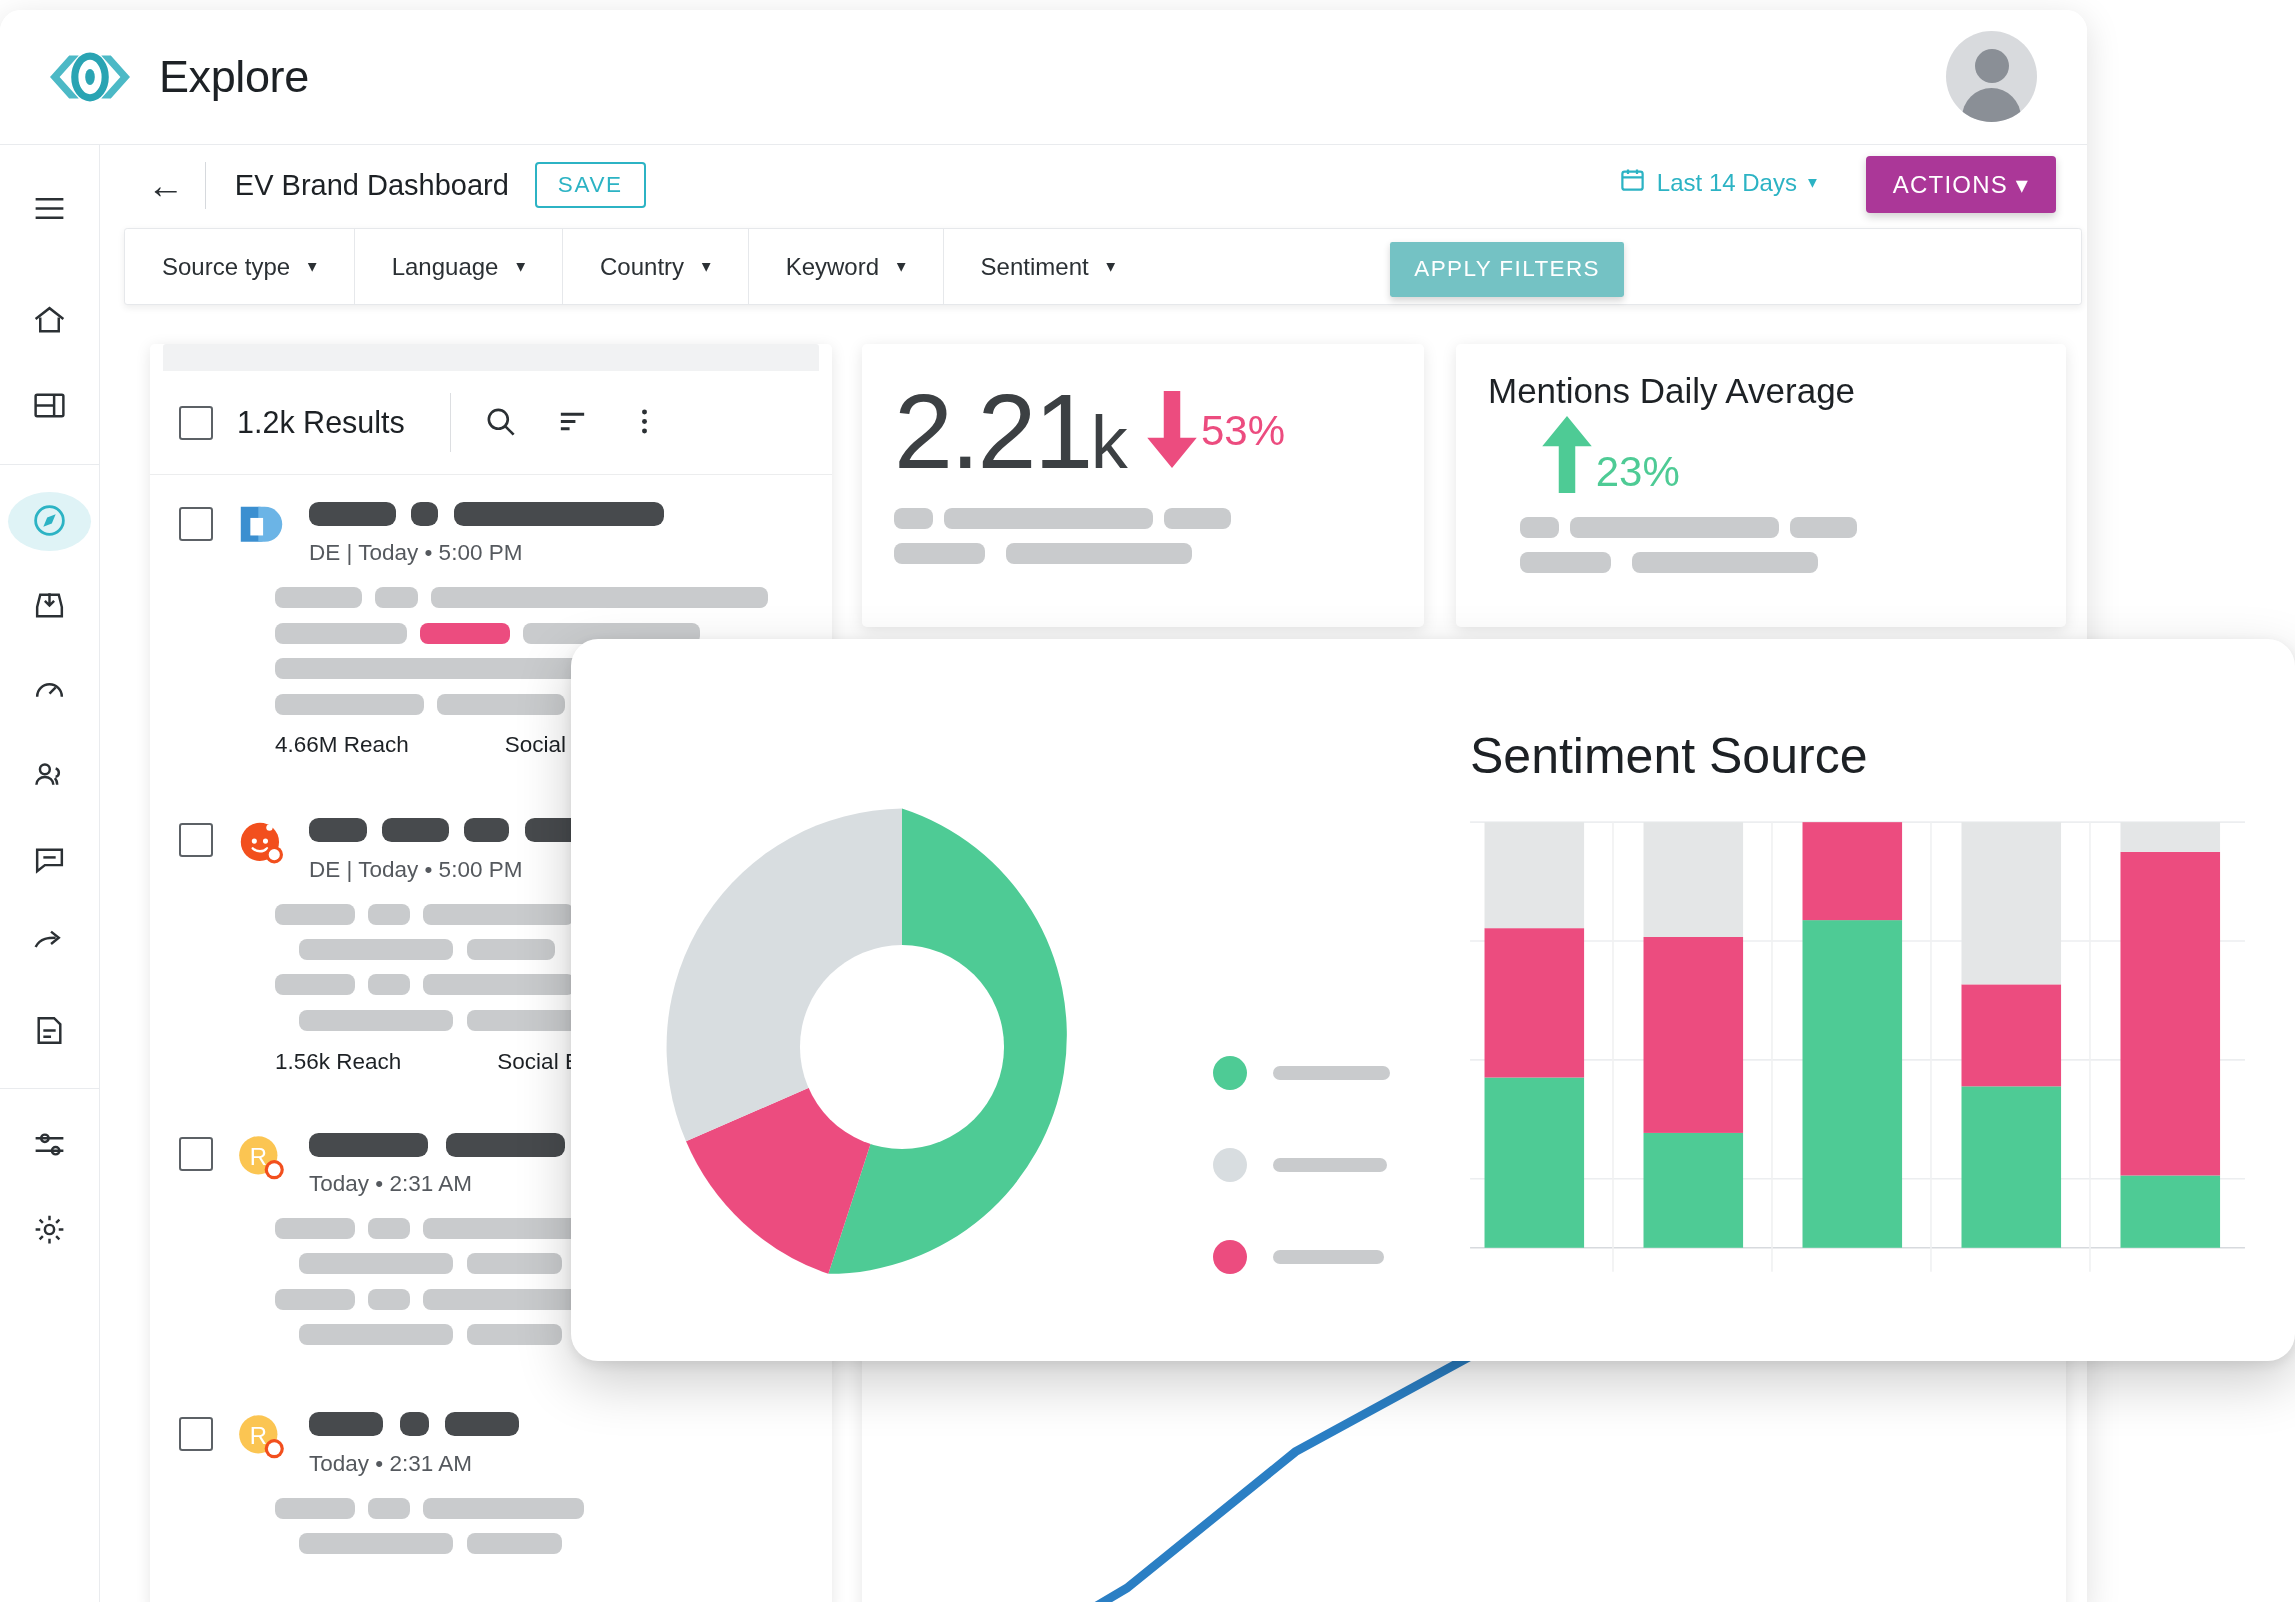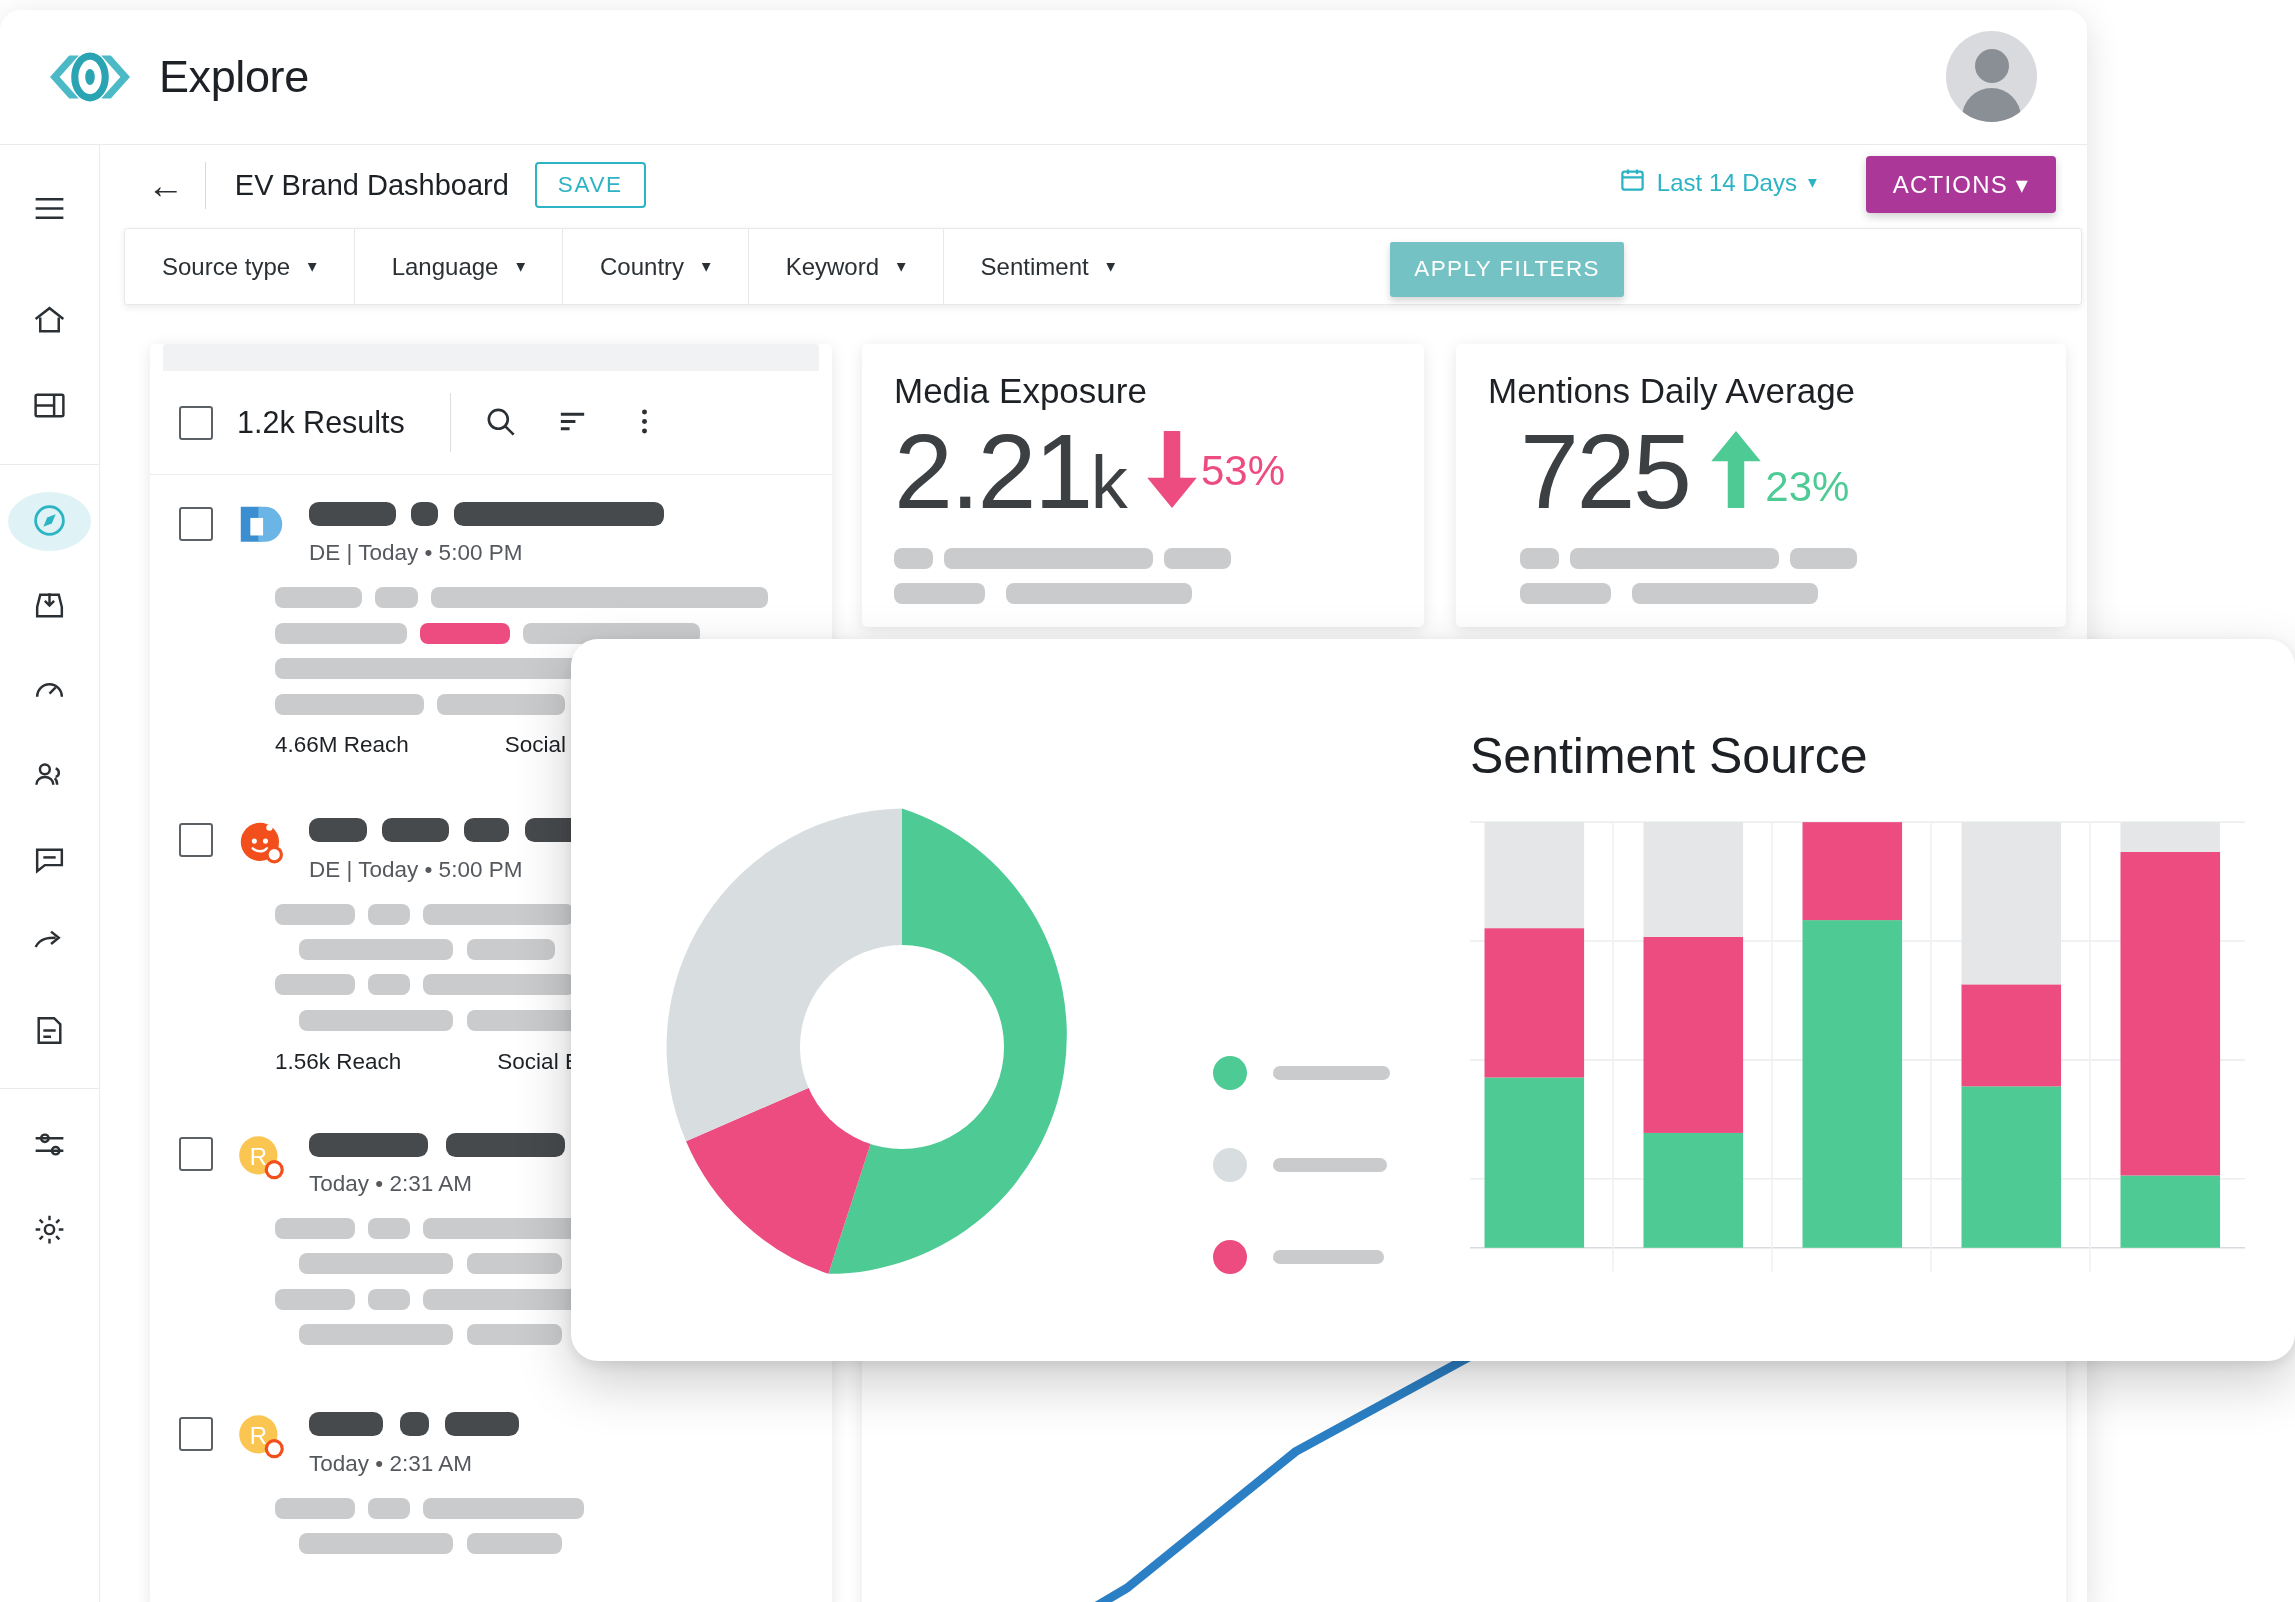--- a/index.html
+++ b/index.html
@@ -494,42 +494,40 @@
               </div>
             </div>
             <div style="margin-top:21px; margin-left:96px;">
               <div class="sk-row"><span class="sk" style="width:80px"></span><span class="sk" style="width:42px;margin-left:13px"></span><span class="sk" style="width:161px;margin-left:13px"></span></div>
               <div class="sk-row"><span class="sk" style="width:154px;margin-left:24px"></span><span class="sk" style="width:95px;margin-left:14.4px"></span></div>
             </div>
           </div>
         </div>
 
         <div class="kpi" style="left: 738px; top: 16px; width: 562px; height: 283px;">
-          <div class="kpi-title">Media Exposure</div>
           <div class="kpi-row">
             <div class="kpi-value"><span>2.21</span><span class="unit">k</span></div>
             <div class="kpi-delta down">
               <span>
                 <svg viewBox="0 0 40 56" fill="#ec4c7f">
                     <path d="M14 0h12v34h12L20 56 2 34h12z"></path>
                   </svg>
               </span>
               <span class="pct">53%</span>
             </div>
           </div>
           <div class="kpi-sk">
             <div class="sk-row"><span class="sk" style="width:39px"></span><span class="sk" style="width:209px;margin-left:11.2px"></span><span class="sk" style="width:67px;margin-left:11.2px"></span></div>
             <div class="sk-row"><span class="sk" style="width:91px"></span><span class="sk" style="width:186px;margin-left:21px"></span></div>
           </div>
         </div>
 
         <div class="kpi" style="left: 1332px; top: 16px; width: 610px; height: 283px;">
           <div class="kpi-title">Mentions Daily Average</div>
           <div class="kpi-row" style="padding-left:32px">
-            <div class="kpi-value"><span>725</span><span class="unit"></span></div>
             <div class="kpi-delta up" style="align-items:flex-end">
               <span>
                 <svg viewBox="0 0 40 56" fill="#4ecb95">
                     <path d="M20 0l18 22H26v34H14V22H2z"></path>
                   </svg>
               </span>
               <span class="pct">23%</span>
             </div>
           </div>
           <div class="kpi-sk" style="padding-left:32px">

